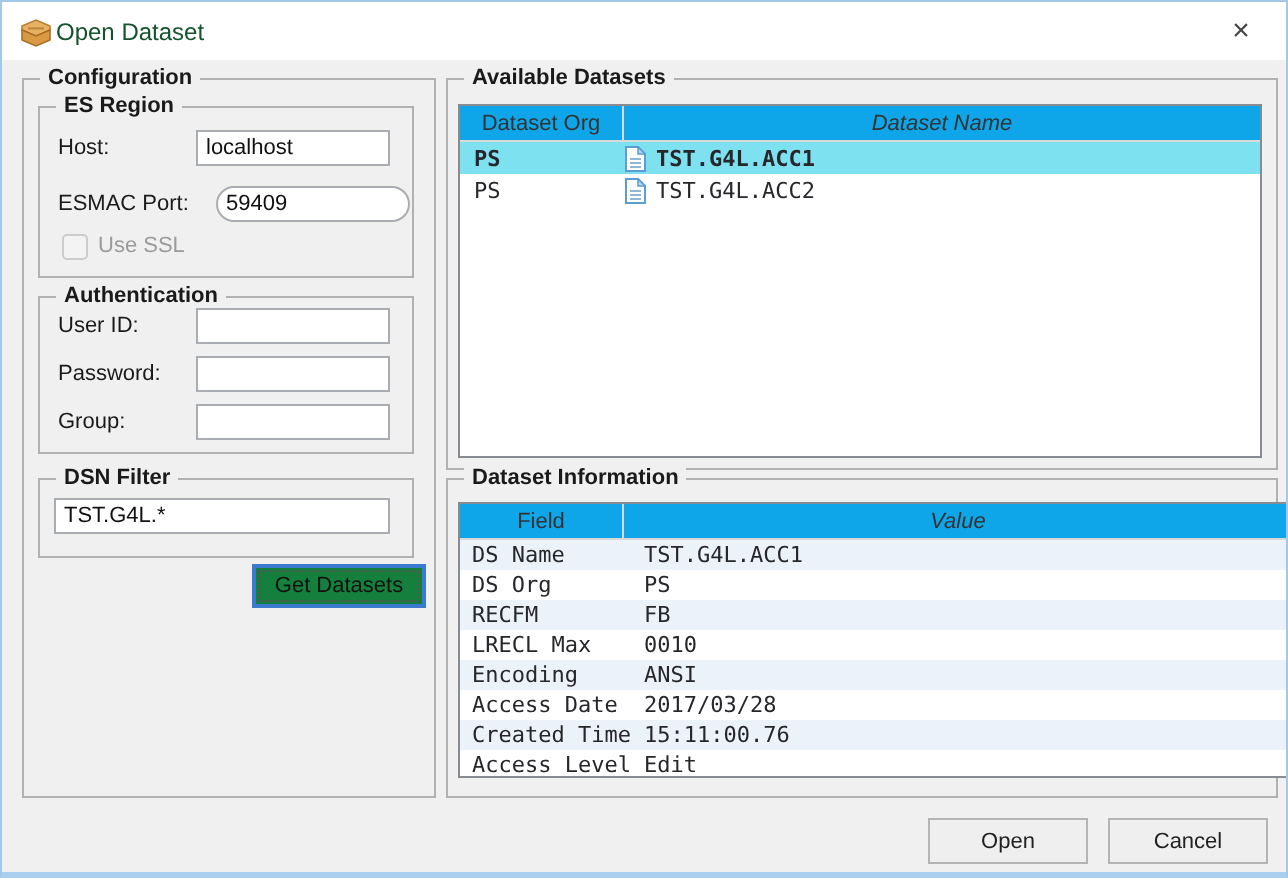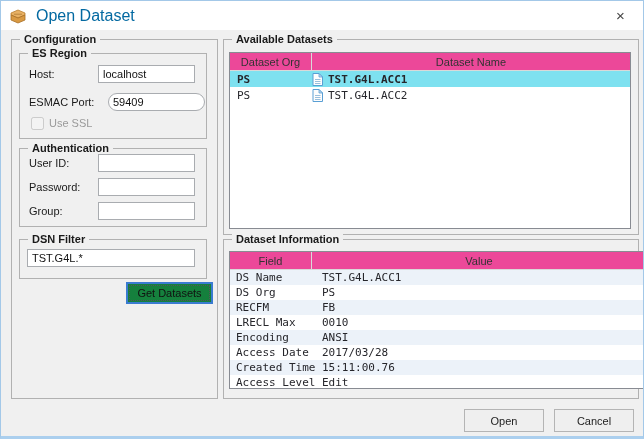--- a/index.html
+++ b/index.html
@@ -5,43 +5,43 @@
   html,body{margin:0;padding:0;}
   body{
     width:644px;height:439px;position:relative;overflow:hidden;
     background:#f0f0f0;box-sizing:border-box;
     border:1px solid #a3c8e8;border-bottom:3px solid #abcfee;
     font-family:"Liberation Sans",sans-serif;font-size:11px;color:#1a1a1a;
   }
   
   .titlebar{position:absolute;top:0;left:0;right:0;height:29px;background:#ffffff;
     display:flex;align-items:center;padding-left:9px;box-sizing:border-box;}
-  .title-text{margin-left:10px;font-size:16px;color:#0369a1;}
+  .title-text{margin-left:2px;font-size:12px;color:#14532d;}
   .close-btn{position:absolute;top:0;right:0;width:45px;height:29px;display:flex;
     align-items:center;justify-content:center;color:#444;font-size:15px;cursor:default;}
   
   .groupbox{position:absolute;border:1px solid #b1b1b1;}
   .gb-label{position:absolute;top:-8px;left:8px;background:#f0f0f0;padding:0 4px;
     font-weight:bold;font-size:11px;line-height:14px;color:#1a1a1a;white-space:nowrap;}
   
   .fieldlabel{position:absolute;line-height:18px;color:#1a1a1a;white-space:nowrap;}
   .textbox{position:absolute;height:18px;border:1px solid #a9acb0;background:#fff;
     font-family:"Liberation Sans",sans-serif;font-size:11px;padding:4px 4px;box-sizing:border-box;color:#111;}
   .ssl-check{position:absolute;left:30px;top:116px;width:13px;height:13px;margin:0;}
   .ssl-label{position:absolute;left:48px;top:114px;line-height:16px;color:#9a9a9a;}
   .focus-btn{position:absolute;left:125px;top:281px;width:87px;height:22px;
     background:#15803d;border:2px solid #3a7bd0;outline:1px dotted #555;outline-offset:-4px;
     font-family:"Liberation Sans",sans-serif;font-size:11px;color:#111;padding:0;cursor:default;}
   
   .listview{position:absolute;background:#fff;border:1px solid #888b92;box-sizing:border-box;overflow:hidden;}
-  .lv-header{display:flex;height:17px;border-bottom:1px solid #d9d9d9;background:#ec4899;
+  .lv-header{display:flex;height:17px;border-bottom:1px solid #d9d9d9;background:#0ea5e9;
     font-family:"Liberation Sans",sans-serif;font-size:11px;color:#333;}
   .lv-hcell{display:flex;align-items:center;justify-content:center;box-sizing:border-box;}
   .lv-hcell.c1{width:82px;border-right:1px solid #d9d9d9;}
-  .lv-hcell.c2{flex:1;}
+  .lv-hcell.c2{flex:1;font-style:italic;}
   .lv-row{display:flex;align-items:center;height:16px;
     font-family:"DejaVu Sans Mono","Liberation Mono",monospace;font-size:11px;color:#26262b;}
   .lv-row.selected{background:#7ee1f0;font-weight:bold;}
   .lv-cell-org{width:82px;padding-left:7px;box-sizing:border-box;}
   .lv-cell-name{flex:1;display:flex;align-items:center;}
   .doc-icon{margin-right:5px;flex:0 0 auto;}
   .info-row{display:flex;align-items:center;height:15px;
     font-family:"DejaVu Sans Mono","Liberation Mono",monospace;font-size:11px;color:#26262b;}
   .info-row:nth-child(odd){background:#ecf2f9;}
   .info-field{width:82px;padding-left:6px;box-sizing:border-box;white-space:nowrap;}

